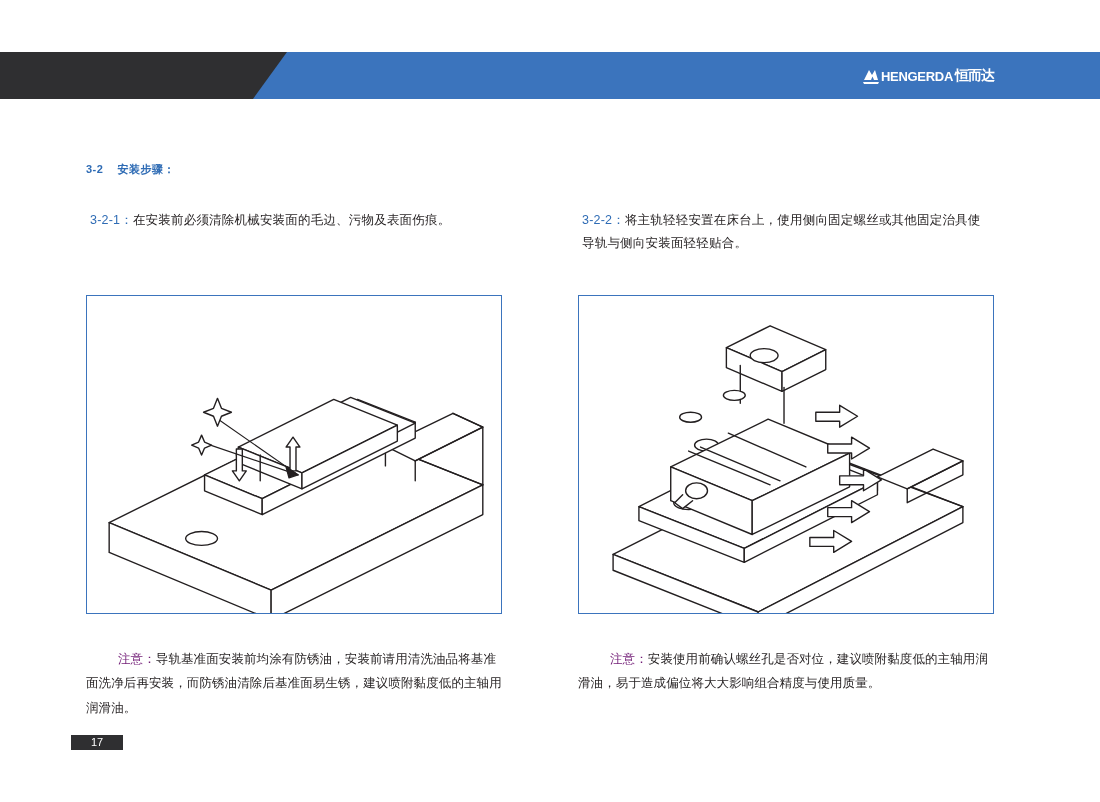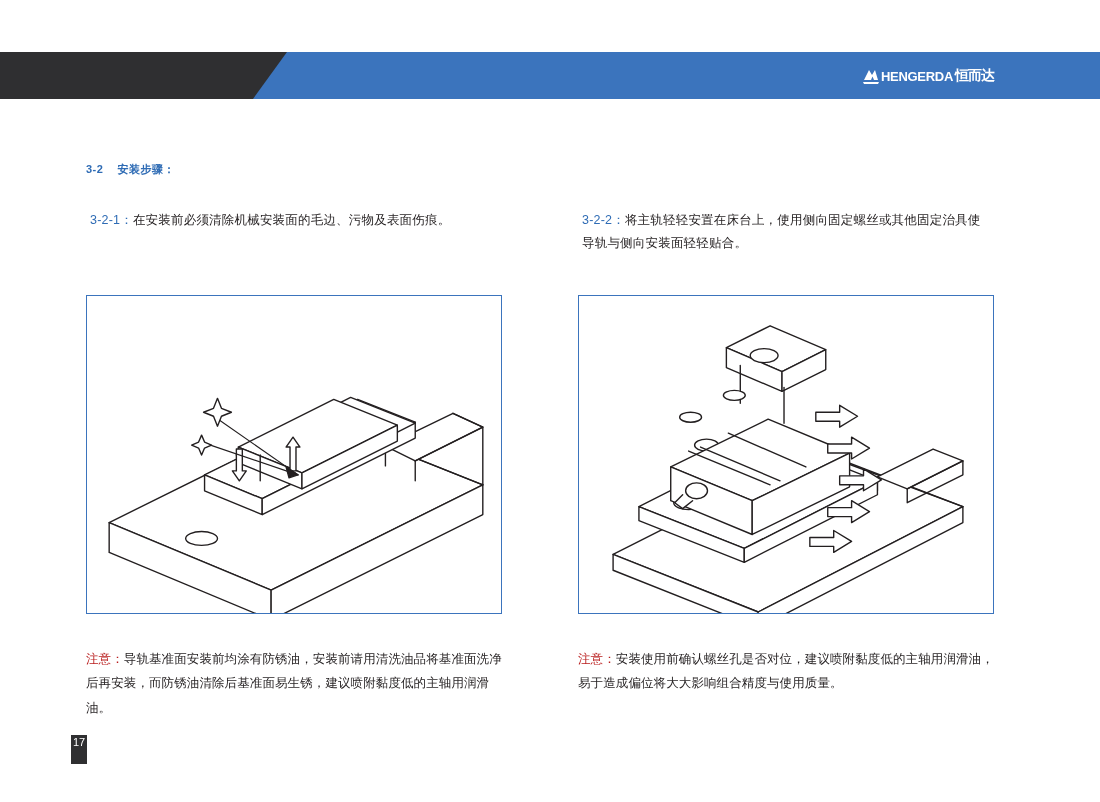--- a/index.html
+++ b/index.html
@@ -138,36 +138,36 @@
   .figure svg { display: block; width: 100%; height: 100%; }
 
   .note {
     position: absolute;
     width: 418px;
     font-size: 12.5px;
     line-height: 1.95;
     color: #231f20;
     letter-spacing: 0.1px;
   }
-  .note .note-label { color: #b91c1c; }
+  .note .note-label { color: #701a75; margin-left: 32px; }
   .note-left { left: 86px; top: 548px; }
   .note-right { left: 578px; top: 548px; }
 
   .page-num {
     position: absolute;
     left: 71px;
     top: 636px;
     background: #2f2f31;
     color: #ffffff;
     font-size: 11px;
     line-height: 15px;
-    height: 29px;
+    height: 15px;
     min-width: 16px;
     text-align: center;
-    padding: 0 2px;
+    padding: 0 20px;
     box-sizing: border-box;
   }
 </style>
 </head>
 <body>
 
 <div class="header">
   <div class="header-blue"></div>
   <div class="logo">
     <span class="logo-mark">

